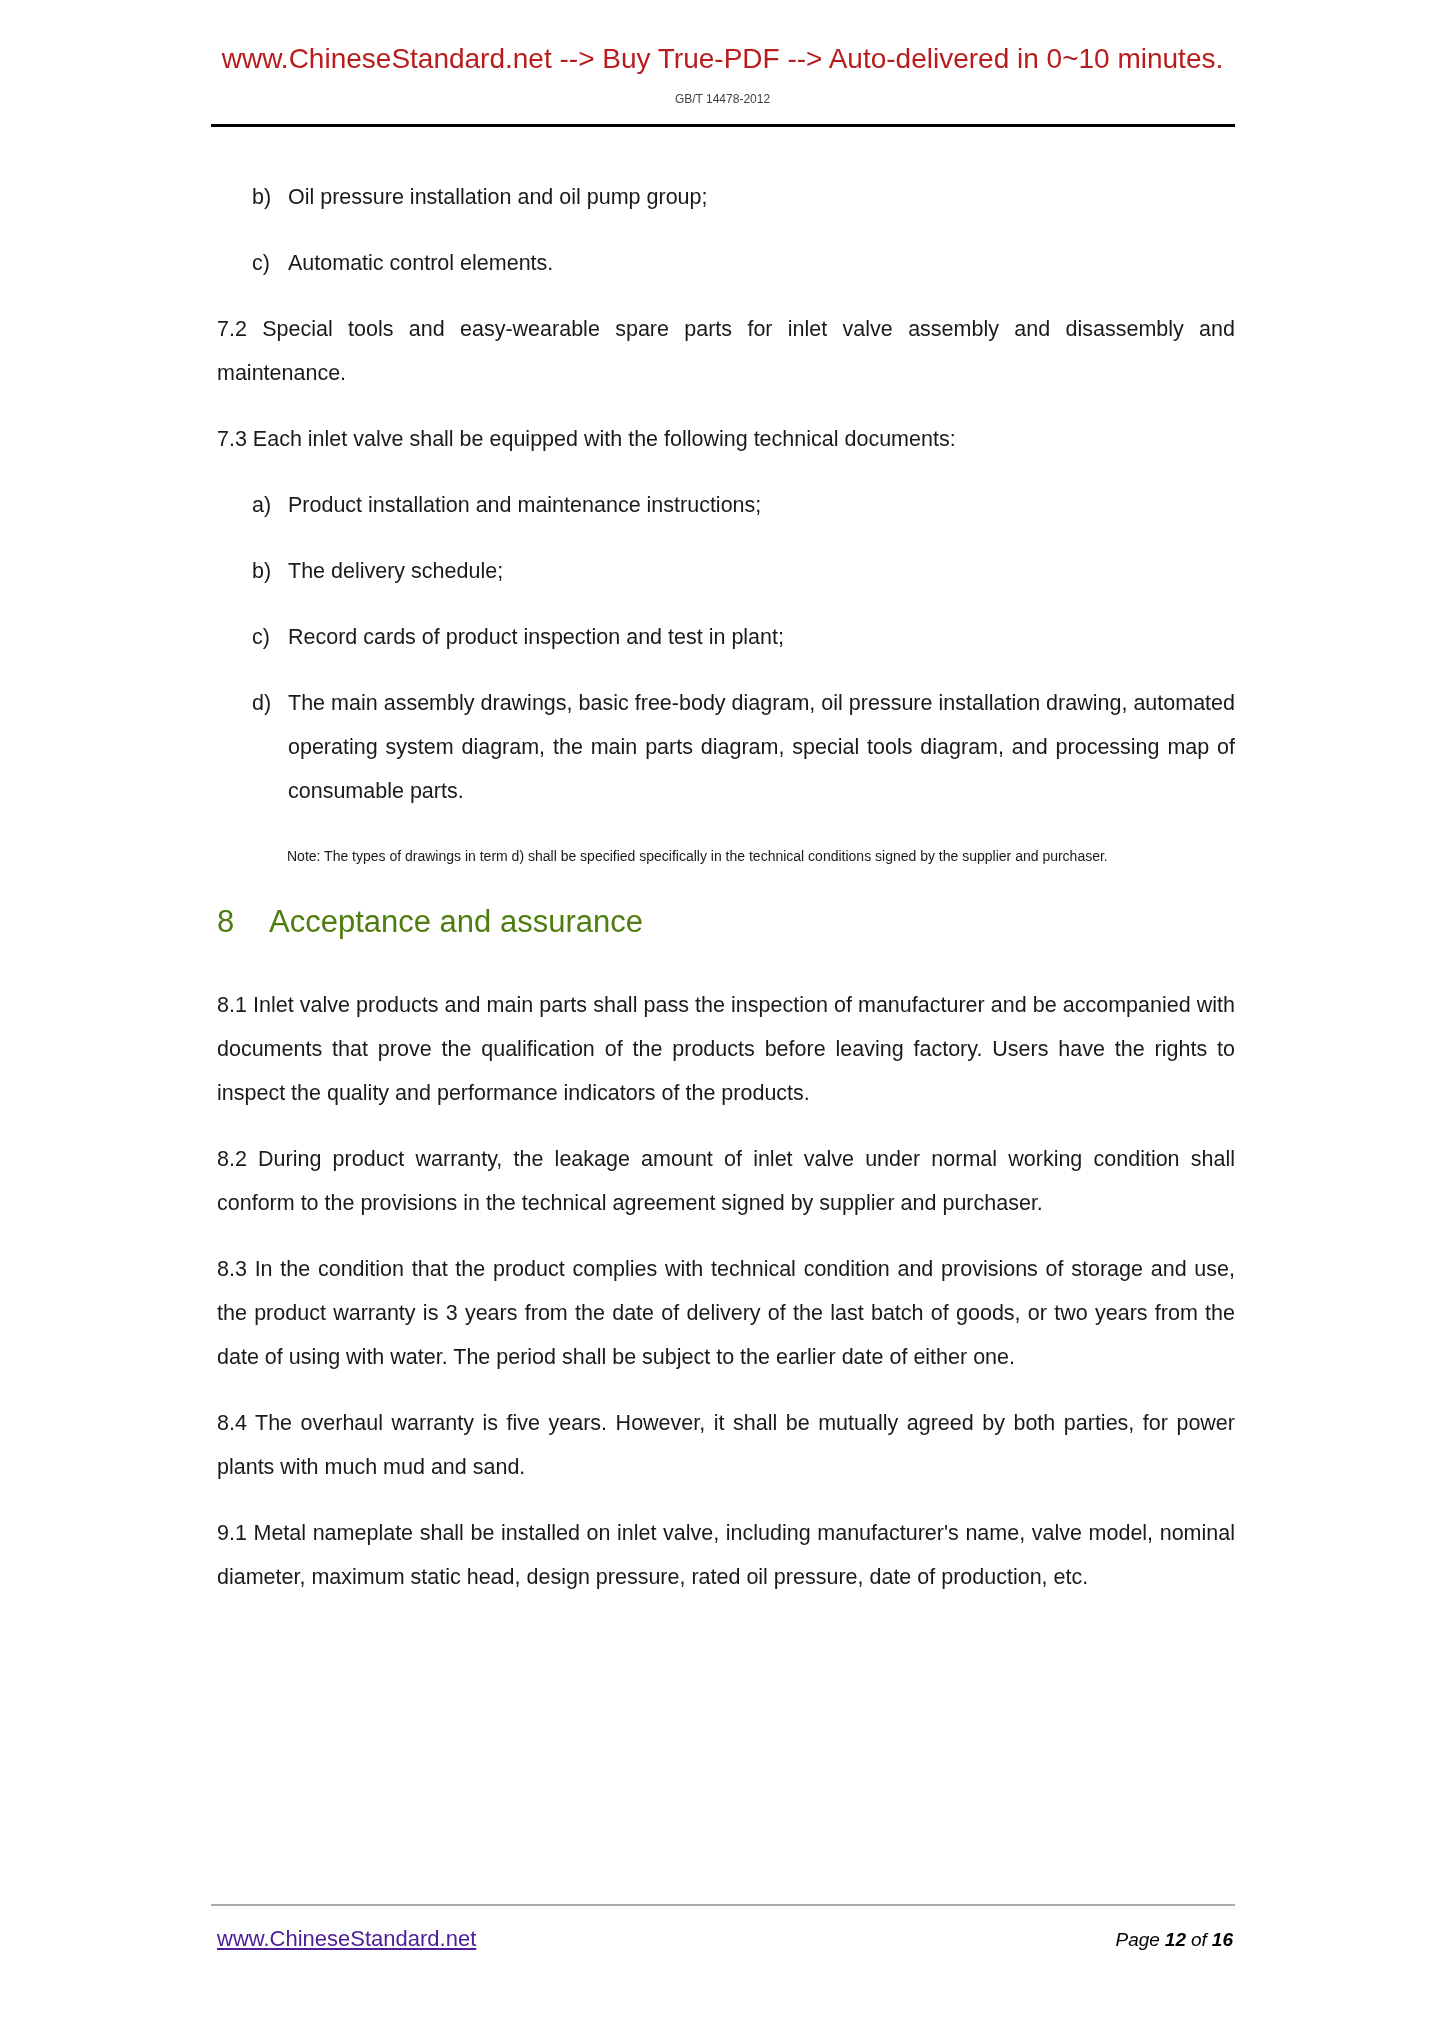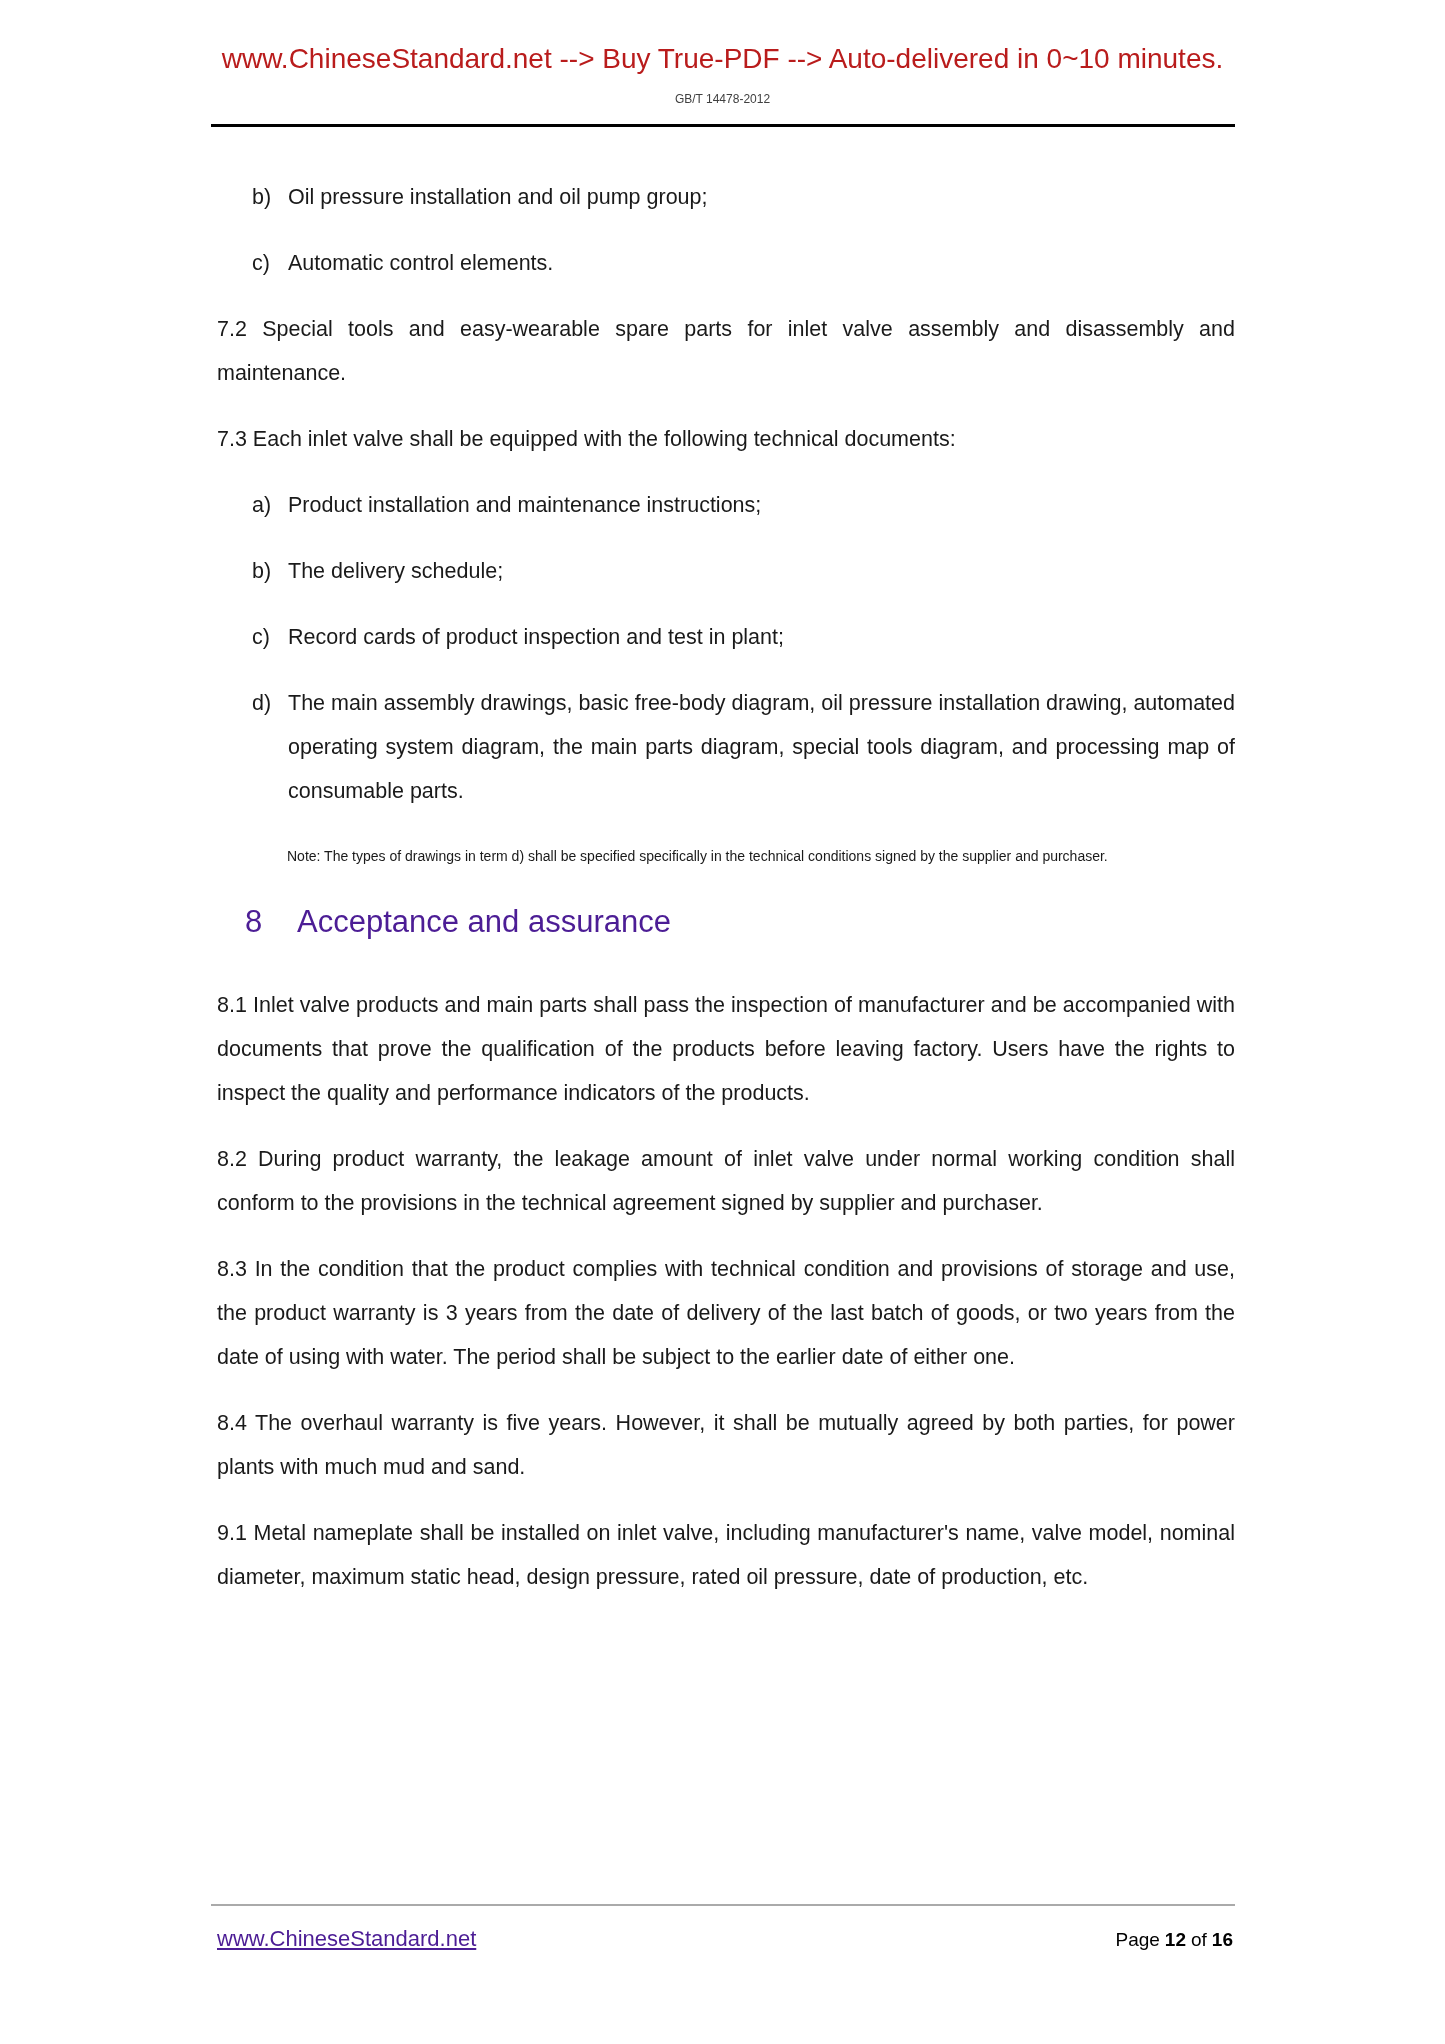--- a/index.html
+++ b/index.html
@@ -57,22 +57,21 @@
     line-height: 42px;
     text-align: justify;
   }
 
   .heading {
     margin-top: 24px;
     margin-bottom: 40px;
     font-size: 31px;
     line-height: 42px;
     font-weight: 500;
-    color: #4c1d95;
-    margin-left: 28px;
+    color: #4d7c0f;
   }
   .heading-num { display: inline-block; min-width: 52px; }
 
   
   .footer-rule {
     position: absolute;
     left: 211px;
     right: 210px;
     top: 1904px;
     border-top: 2px solid #aaaaaa;
@@ -91,20 +90,21 @@
     color: #4c1d95;
     text-decoration: underline;
     cursor: pointer;
   }
   .footer-page {
     font-size: 19px;
     color: #000000;
     display: flex;
     gap: 5px;
     align-items: baseline;
+    font-style: italic;
   }
   .footer-page .bold { font-weight: bold; text-align: right; }
 </style>
 </head>
 <body>
 
 <div class="page">
 
   <div class="header">
     <div class="header-promo">www.ChineseStandard.net --&gt; Buy True-PDF --&gt; Auto-delivered in 0~10 minutes.</div>

